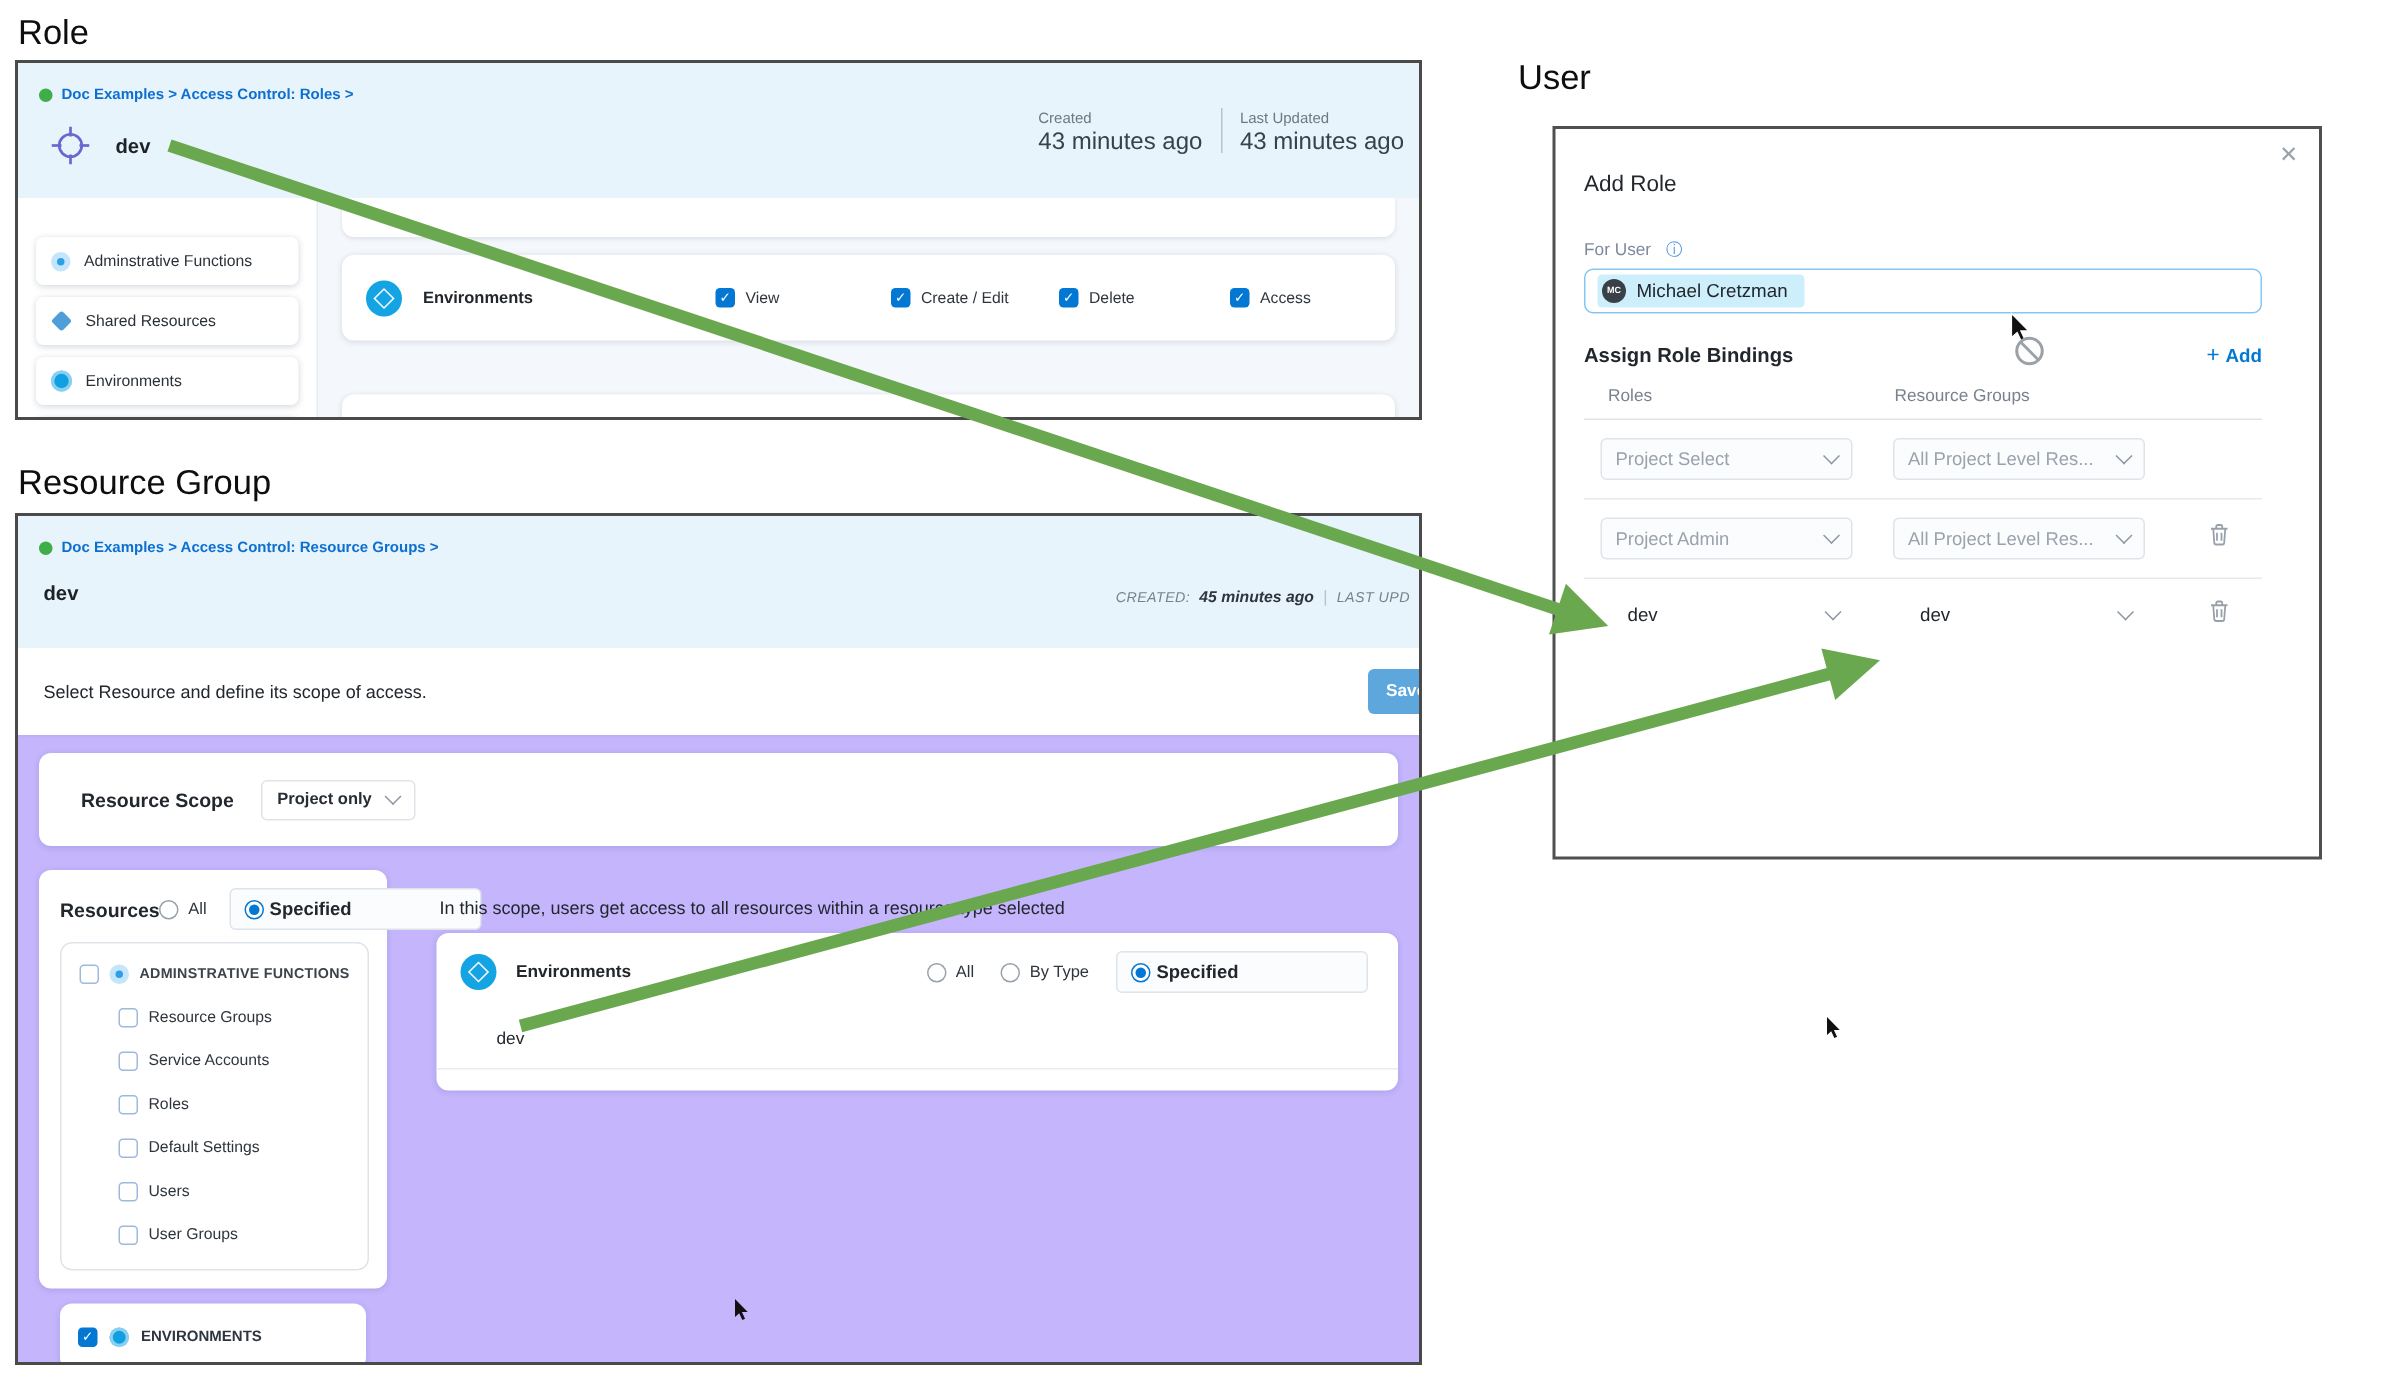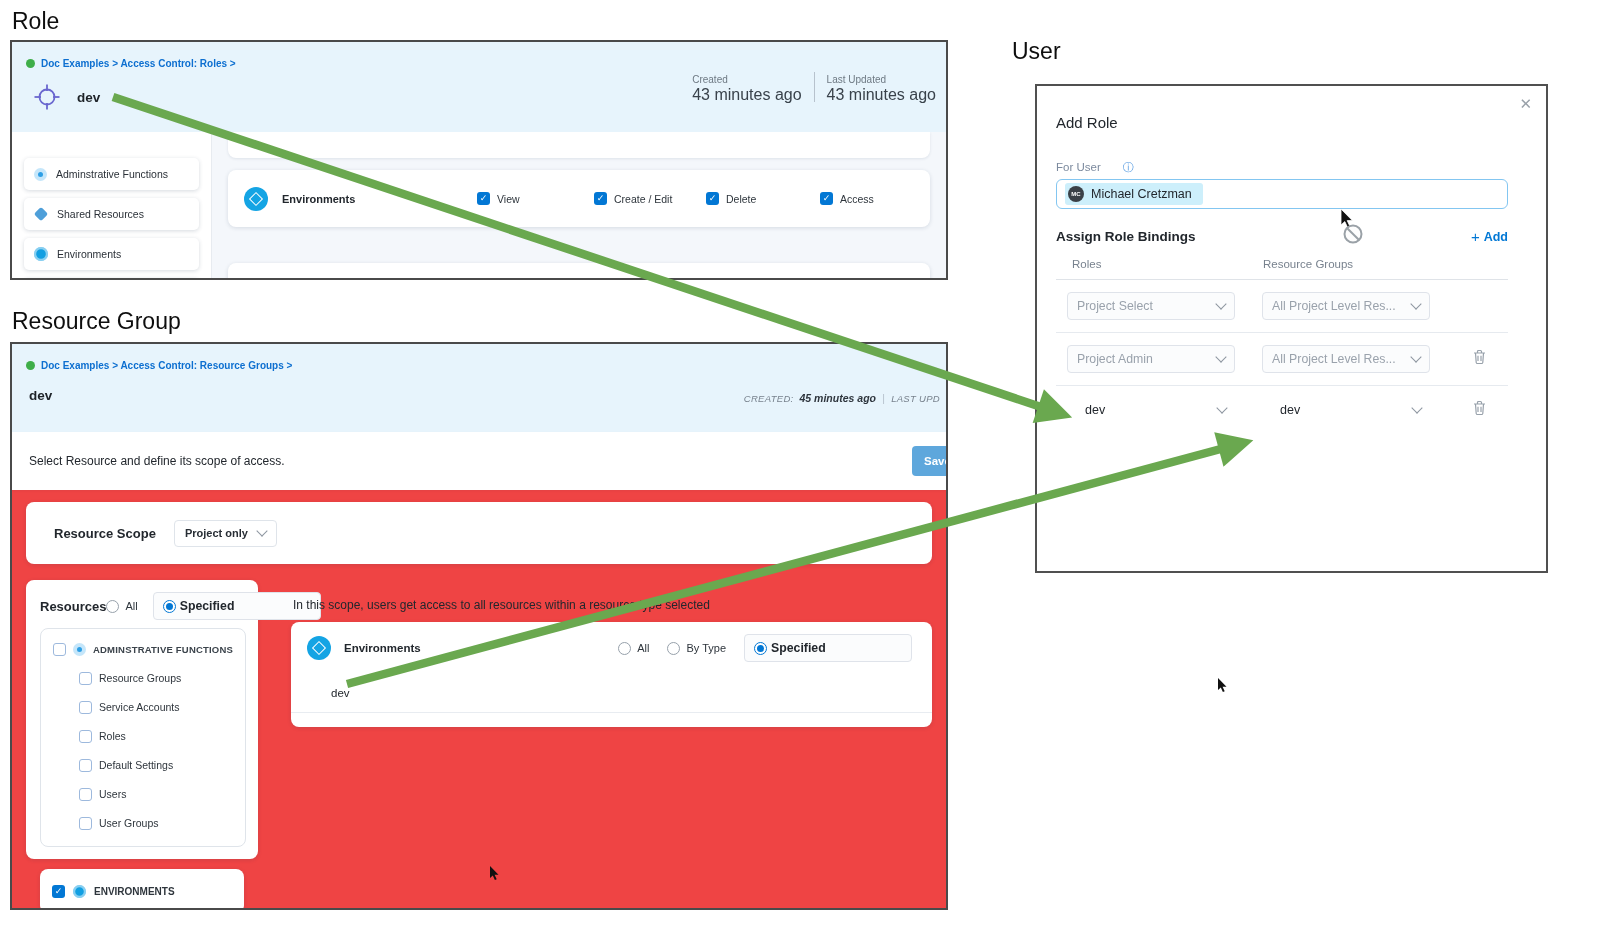--- a/index.html
+++ b/index.html
@@ -56,21 +56,21 @@
   #rgP{left:10px;top:342px;width:938px;height:568px;}
   #rgP .bluehead{height:88px;}
   .rg-title{position:absolute;left:17px;top:44px;font-size:13.5px;font-weight:600;color:#1d2227;}
   .rg-meta{position:absolute;right:6px;top:48px;font-size:9.5px;color:#78828d;letter-spacing:.3px;white-space:nowrap;display:flex;align-items:center;gap:6px;font-style:italic;}
   .rg-meta .mval{font-size:10.5px;color:#2e353d;font-weight:700;letter-spacing:0;}
   .rg-meta .sep{color:#b7c2cd;font-size:11px;}
   .subbar{height:58px;background:#fff;position:relative;display:flex;align-items:center;padding-left:17px;
           font-size:12px;color:#22272d;box-shadow:0 1px 2px rgba(30,50,80,.06);}
   .savebtn{position:absolute;right:-32px;top:14px;height:30px;width:66px;background:#5ea7dc;border-radius:4px;
            color:#fff;font-weight:700;font-size:11.5px;display:flex;align-items:center;padding-left:12px;box-sizing:border-box;}
-  .rgcontent{background:#ef4444;height:calc(100% - 146px);padding:12px 14px 4px;box-sizing:border-box;}
+  .rgcontent{background:#c4b5fd;height:calc(100% - 146px);padding:12px 14px 4px;box-sizing:border-box;}
   .scopecard{height:62px;display:flex;align-items:center;padding:0 28px;margin-bottom:16px;box-sizing:border-box;}
   .scopecard .lbl{font-size:13px;font-weight:700;color:#22272d;}
   .dd{margin-left:18px;height:27px;border:1px solid #dfe4ea;border-radius:4px;background:#fff;display:flex;
       align-items:center;gap:10px;padding:0 10px;font-size:11px;font-weight:700;color:#272d34;box-sizing:border-box;}
   .cols{display:flex;gap:33px;align-items:flex-start;}
   .leftcol{width:232px;flex:none;}
   .rescard{padding:12px 12px 12px 14px;box-sizing:border-box;text-align:right;}
   .reshead{display:flex;align-items:center;justify-content:space-between;padding-right:2px;}
   .reshead .lbl{font-size:13px;font-weight:700;color:#22272d;}
   .radios{display:flex;gap:15px;}
@@ -88,21 +88,21 @@
   .scopebox .name{font-size:11.5px;font-weight:700;color:#22272d;margin-left:13px;}
   .radios2{margin-left:auto;display:flex;gap:18px;margin-right:4px;}
   .devrow{height:38px;display:flex;align-items:center;padding-left:40px;font-size:11.5px;color:#22272d;}
   .ft{border-top:1px solid #e8ecf1;height:14px;}
 
   
   #dlg{left:1035px;top:84px;width:513px;height:489px;border-color:#505050;}
   .close{position:absolute;right:14px;top:10px;font-size:15px;color:#99a1a9;line-height:1;}
   .dlg-in{padding:28px 38px 0 19px;}
   .dlg-title{font-size:15px;font-weight:400;color:#22272d;}
-  .foruser{margin-top:30px;font-size:11.5px;color:#7c8a9e;display:flex;gap:22px;align-items:center;}
+  .foruser{margin-top:30px;font-size:11.5px;color:#7c8a9e;display:flex;gap:10px;align-items:center;}
   .info{color:#4f97e0;font-size:11px;line-height:1;}
   .uinput{margin-top:6px;height:30px;border:1.5px solid #83c6f1;border-radius:6px;display:flex;align-items:center;
           padding-left:8px;box-sizing:border-box;background:#fff;}
   .chip{display:inline-flex;align-items:center;gap:7px;background:#cdeffb;border-radius:3px;height:22px;
         padding:0 11px 0 3px;font-size:12.5px;color:#22272d;}
   .avatar{width:16px;height:16px;border-radius:50%;background:#3a4047;color:#fff;font-size:6px;font-weight:700;
           display:flex;align-items:center;justify-content:center;flex:none;}
   .assignrow{margin-top:20px;display:flex;justify-content:space-between;align-items:center;text-align:center;}
   .assignrow .albl{font-size:13.5px;font-weight:700;color:#22272d;}
   .addlink{color:#0278d5;font-size:12.5px;font-weight:600;display:flex;align-items:center;gap:4px;}

